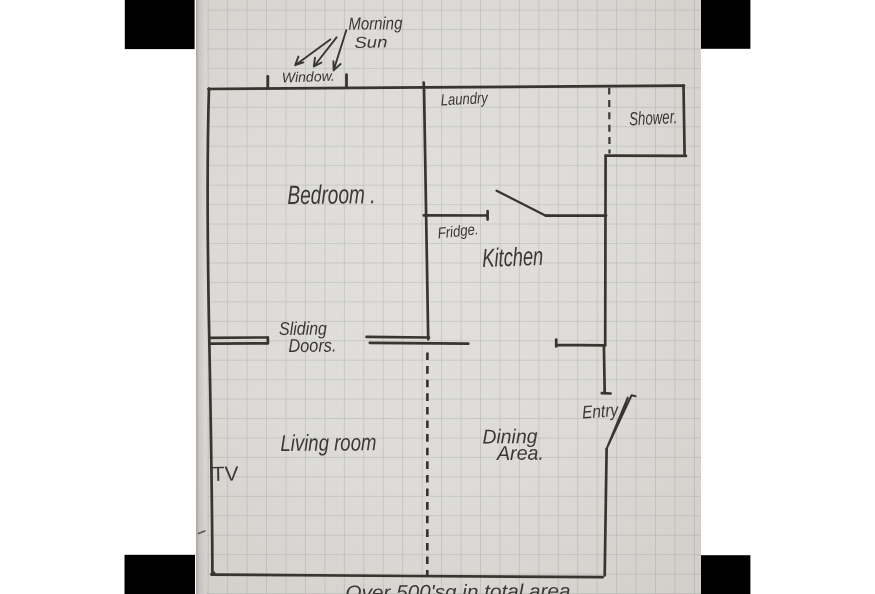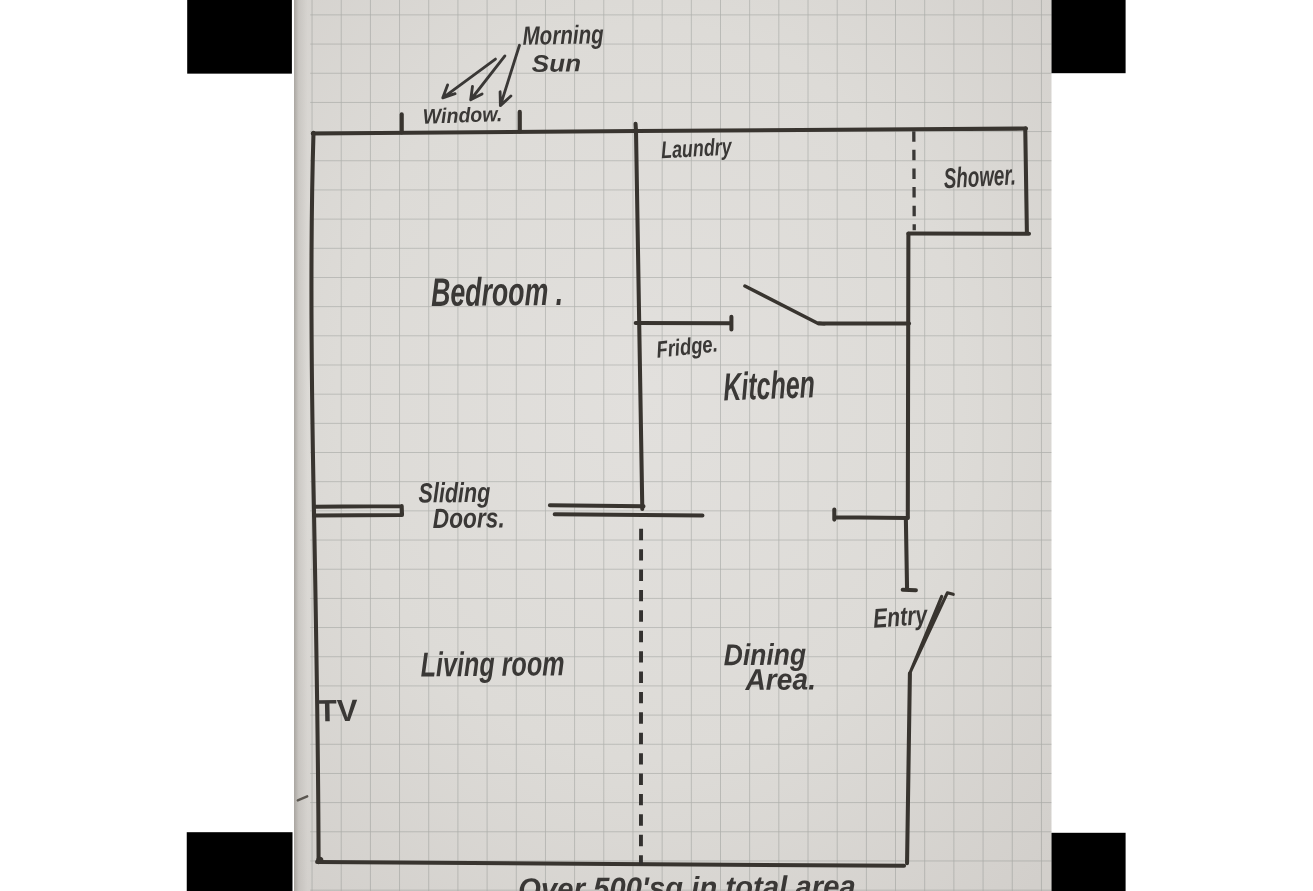--- a/index.html
+++ b/index.html
@@ -1,16 +1,16 @@
 <!DOCTYPE html>
 <html><head>
 <meta charset="utf-8">
 <style>
   html,body{margin:0;padding:0;background:#ffffff;}
-  #stage{position:relative;width:875px;height:594px;background:#ffffff;overflow:hidden;font-weight:bold;}
+  #stage{position:relative;width:875px;height:594px;background:#ffffff;overflow:hidden;}
   svg{position:absolute;left:0;top:0;}
   text{font-family:"Liberation Sans",sans-serif;fill:#3a3836;}
 </style>
 </head>
 <body>
 <div id="stage">
 <svg width="875" height="594" viewBox="0 0 875 594">
   <defs>
     <radialGradient id="vign" cx="47%" cy="44%" r="75%">
       <stop offset="0%" stop-color="#e2e0dd"></stop>

